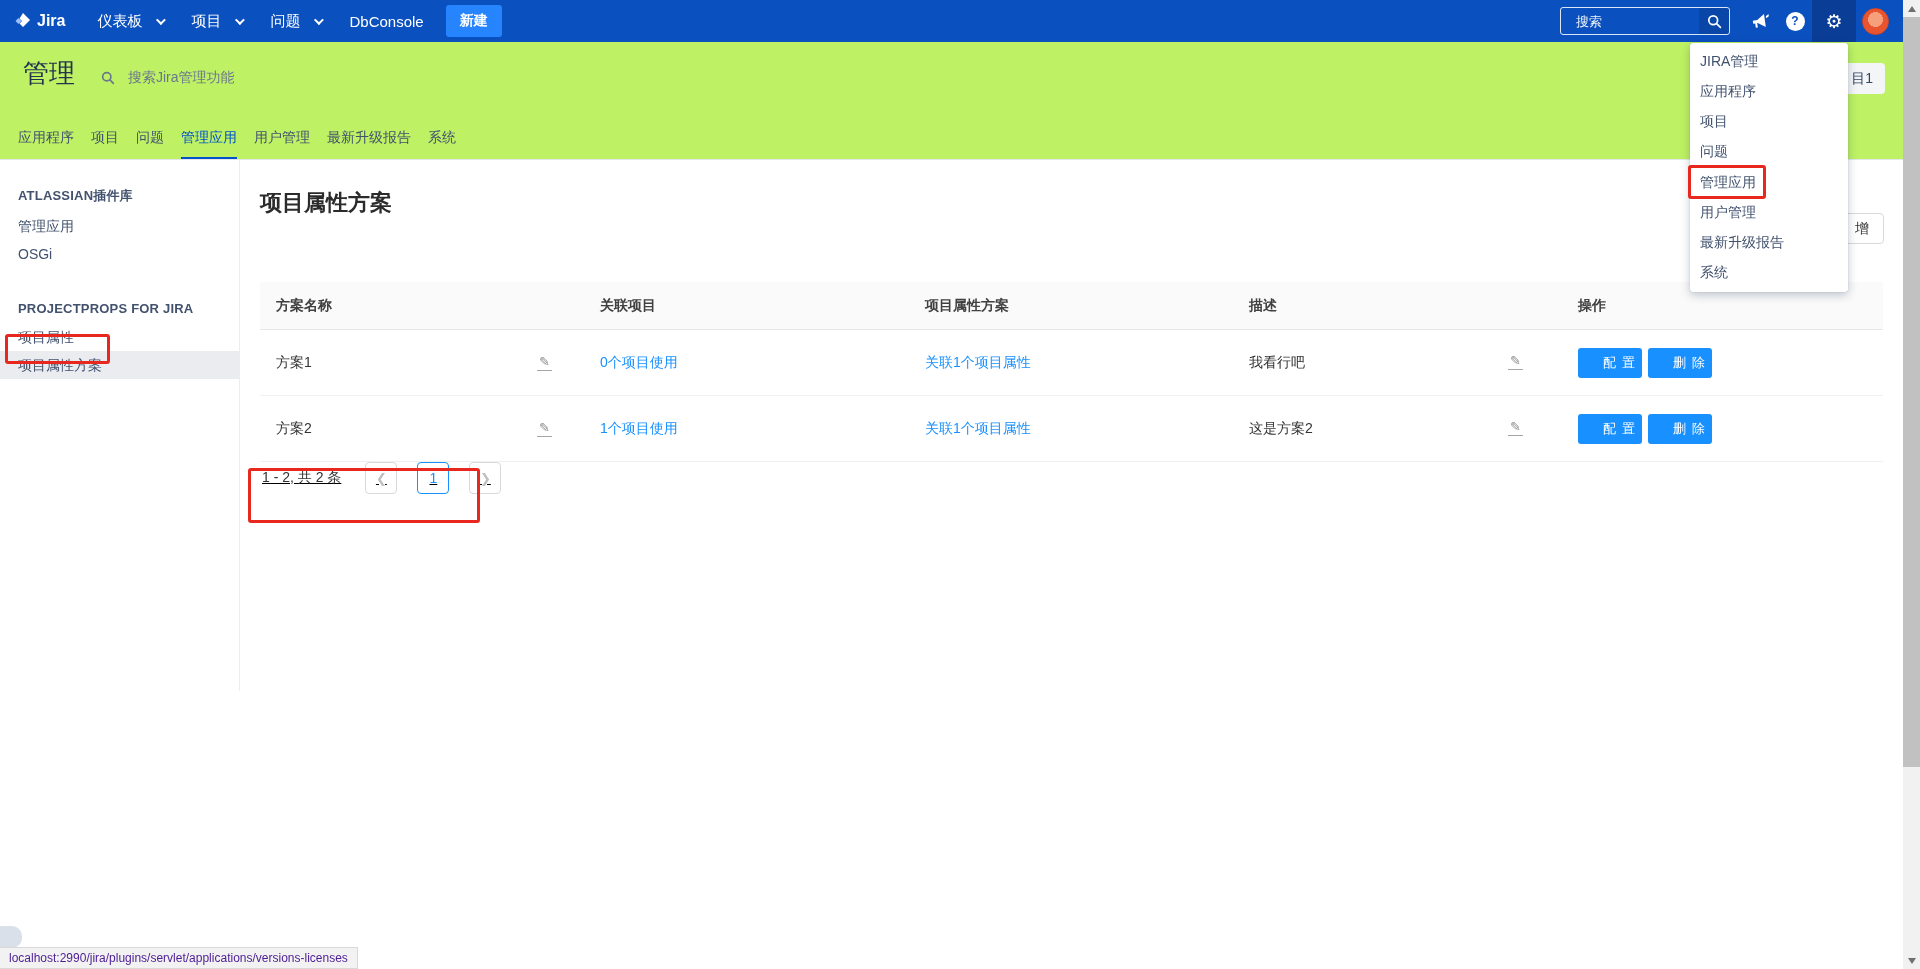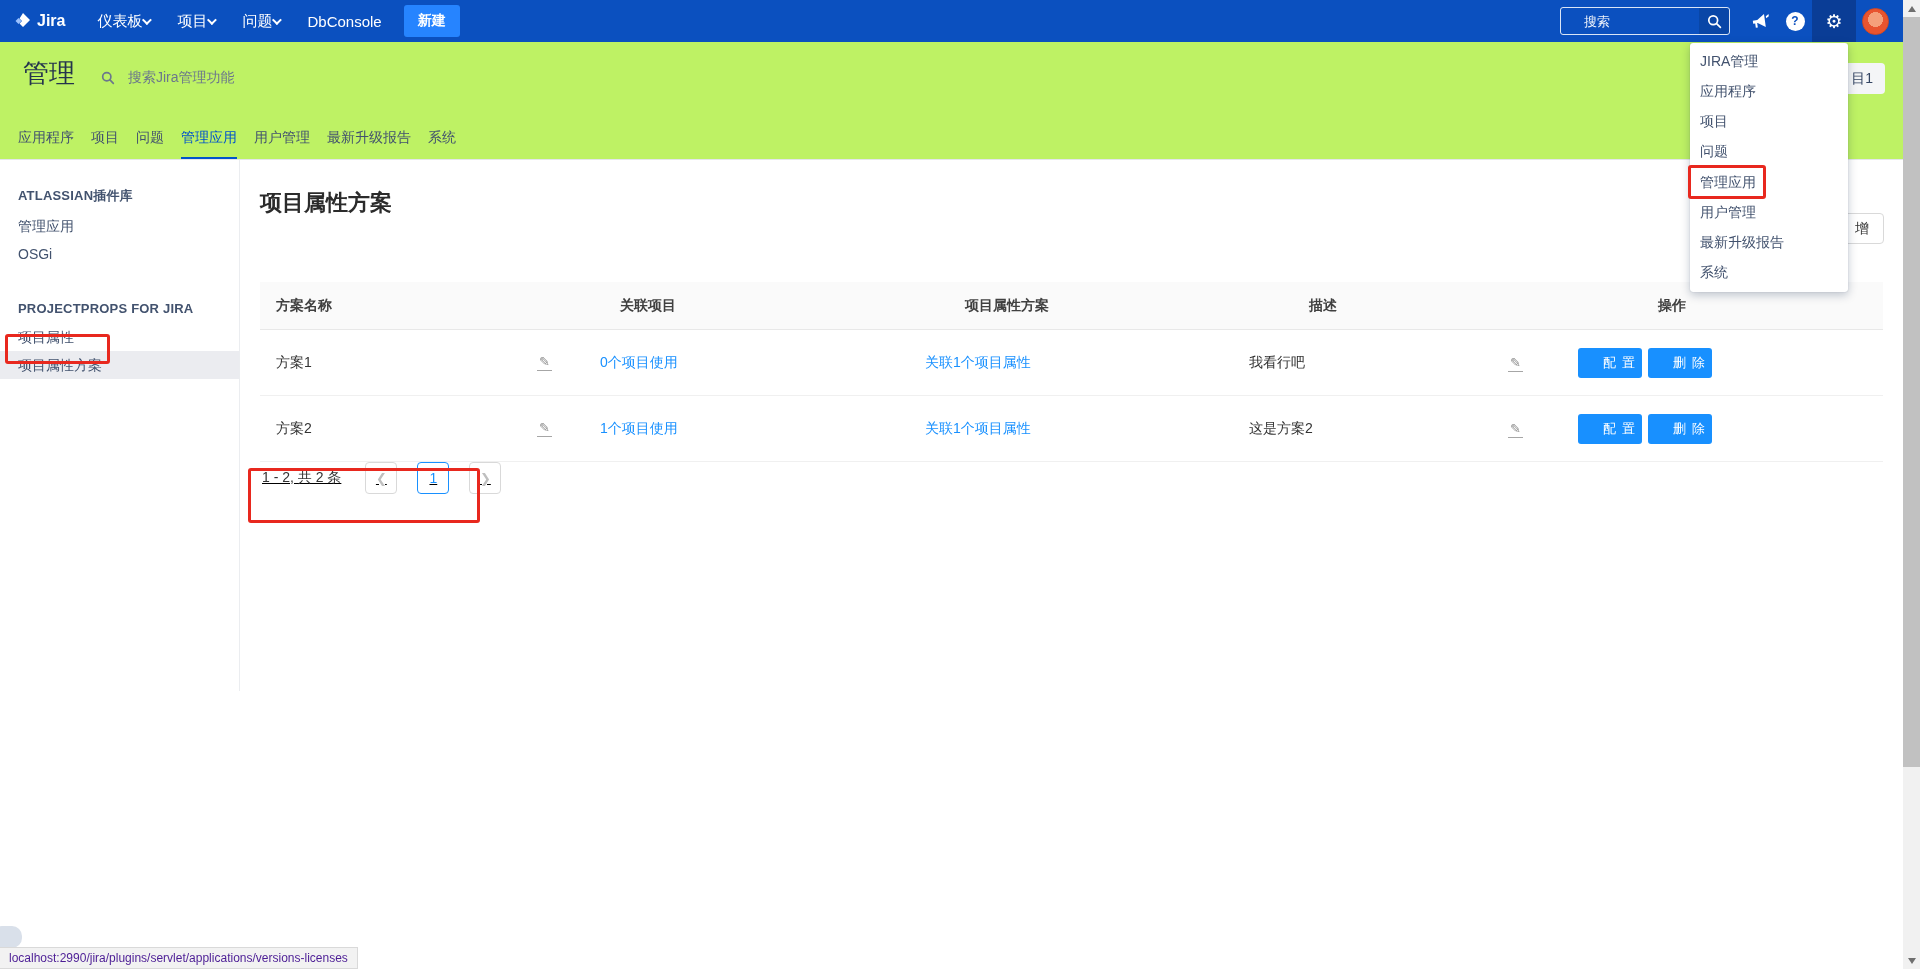--- a/index.html
+++ b/index.html
@@ -5,29 +5,29 @@
   * { margin:0; padding:0; box-sizing:border-box; }
   html,body { width:1920px; height:969px; overflow:hidden; background:#fff;
     font-family:"Liberation Sans","DejaVu Sans",sans-serif; }
   .stage { position:relative; width:1920px; height:713px; background:#fff; }
 
   
   .navbar { position:absolute; left:0; top:0; width:1903px; height:42px;
     background:#0b50bf; display:flex; align-items:center; color:#fff; z-index:20; }
   .nav-logo { display:flex; align-items:center; gap:5px; margin:0 18px 0 14px; cursor:pointer; }
   .nav-logo-text { font-size:16px; font-weight:bold; color:#fff; }
-  .nav-item { display:flex; align-items:center; gap:0; font-size:15px; padding:0 14px;
+  .nav-item { display:flex; align-items:center; gap:14px; font-size:15px; padding:0 14px;
     height:42px; cursor:pointer; white-space:nowrap; }
   .caret { width:7px; height:7px; border-right:2px solid #fff; border-bottom:2px solid #fff;
     transform:rotate(45deg) translateY(-2px); display:inline-block; }
   .create-btn { background:#2684ff; color:#fff; font-size:14px; font-weight:bold;
     border:none; border-radius:3px; padding:7px 14px; margin-left:8px; cursor:pointer; }
   .nav-right { margin-left:auto; display:flex; align-items:center; height:42px; }
   .nav-search { width:170px; height:28px; border:1px solid rgba(255,255,255,.85); border-radius:3px;
-    display:flex; align-items:center; padding-left:23px; margin-right:14px; }
+    display:flex; align-items:center; padding-left:15px; margin-right:14px; }
   .nav-search input { flex:1; background:transparent; border:none; outline:none; color:#fff;
     font-size:13px; width:110px; font-family:inherit; }
   .nav-search input::placeholder { color:rgba(255,255,255,.95); }
   .nav-search .mag { width:30px; height:26px; display:flex; align-items:center; justify-content:center;
     background:rgba(0,0,0,.12); border-radius:0 2px 2px 0; cursor:pointer; }
   .nav-icon { width:34px; height:42px; display:flex; align-items:center; justify-content:center; cursor:pointer; }
   .gear-tile { background:#0a3d96; width:44px; }
   .gear-glyph { font-size:19px; color:#fff; font-family:"DejaVu Sans",sans-serif; }
   .help-circle { width:19px; height:19px; border-radius:50%; background:#fff; color:#0b50bf;
     font-size:12px; font-weight:bold; display:flex; align-items:center; justify-content:center; }
@@ -51,26 +51,26 @@
   .side-header { font-size:13px; font-weight:bold; color:#42526e; padding:7px 18px; letter-spacing:.2px; }
   .side-item { font-size:14px; color:#42526e; padding:6px 18px; height:28px; cursor:pointer; }
   .side-item.selected { background:#ebecf0; }
   .side-gap { height:26px; }
   .main { flex:1; padding:28px 20px 0 20px; }
   .main-title { font-size:22px; font-weight:bold; color:#2b2b2b; }
 
   
   .ptable { margin-top:64px; width:100%; }
   .trow { display:grid; grid-template-columns:340px 325px 324px 326px 1fr; align-items:center; }
-  .thead { background:#fafafa; height:48px; border-bottom:1px solid #e8e8e8;gap:20px; }
+  .thead { background:#fafafa; height:48px; border-bottom:1px solid #e8e8e8; }
   .thead .cell { font-size:14px; color:#404040; font-weight:bold; }
   .tbody-row { height:66px; border-bottom:1px solid #f0f0f0; }
   .cell { padding-left:0; font-size:14px; color:#333; }
   .cell.first { padding-left:16px; display:flex; align-items:center; justify-content:space-between; }
-  .cell.desc { display:flex; align-items:flex-end; justify-content:space-between; }
+  .cell.desc { display:flex; align-items:flex-start; justify-content:space-between; }
   .pencil { color:#8a8a8a; font-size:13px; border-bottom:1px solid #a6a6a6; line-height:1;
     padding:0 2px 2px; margin-right:48px; cursor:pointer; font-family:"DejaVu Sans",sans-serif; }
   .pencil.desc-p { margin-right:52px; }
   .link { color:#1890ff; cursor:pointer; }
   .actions { display:flex; gap:6px; padding-left:3px; }
   .act-btn { background:#1890ff; color:#fff; border:none; border-radius:3px; height:30px; width:64px;
     font-size:13px; cursor:pointer; letter-spacing:6px; padding-left:24px; white-space:nowrap;
     font-family:inherit; }
 
   

